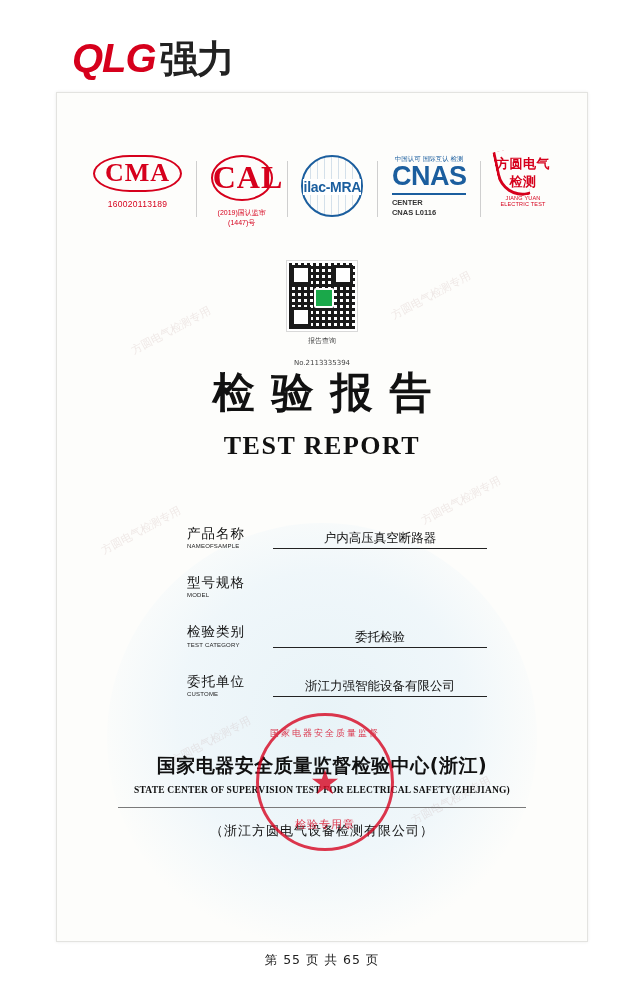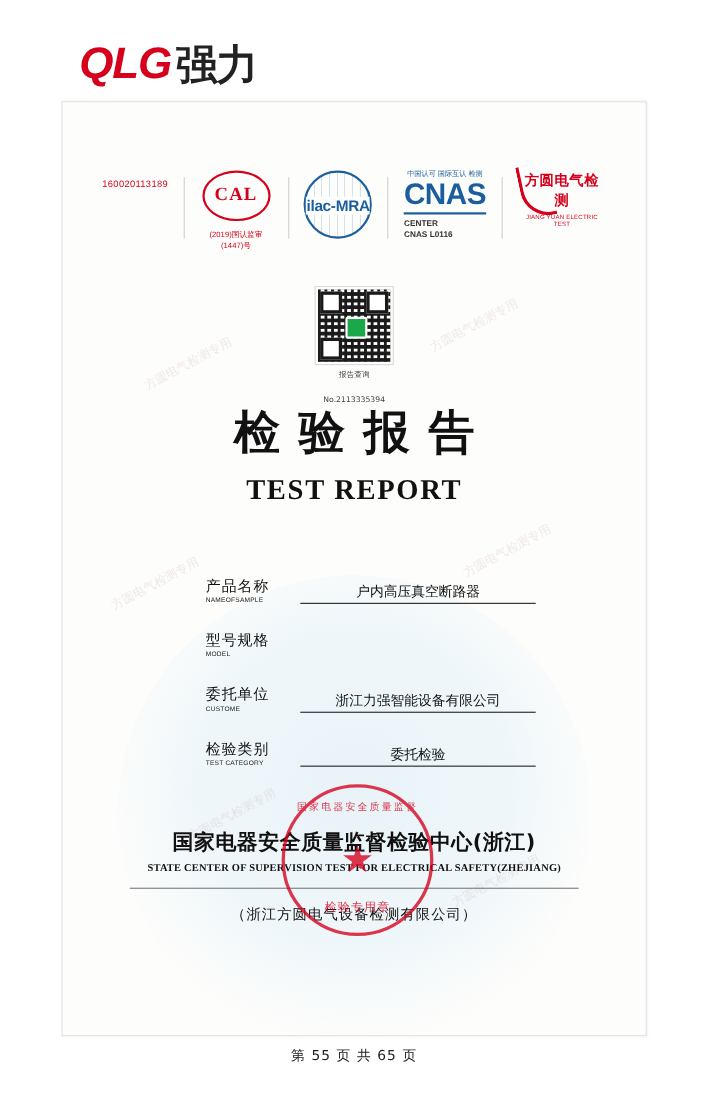--- a/index.html
+++ b/index.html
@@ -106,21 +106,21 @@
   }
   .cma-sub {
     font-size: 8.5px;
     color: #d6001c;
     margin-top: 7px;
     letter-spacing: 0.3px;
   }
   .cal-mark {
     font-family: "Liberation Serif", serif;
     font-weight: bold;
-    font-size: 17px;
+    font-size: 32px;
     color: #d6001c;
     border: 2px solid #d6001c;
     border-radius: 50%;
     width: 58px;
     height: 42px;
     line-height: 40px;
     display: inline-block;
     letter-spacing: 1px;
   }
   .cal-sub {
@@ -429,20 +429,21 @@
   <div class="wm-text" style="left:70px; top:230px;">方圆电气检测专用</div>
   <div class="wm-text" style="left:330px; top:195px;">方圆电气检测专用</div>
   <div class="wm-text" style="left:40px;  top:430px;">方圆电气检测专用</div>
   <div class="wm-text" style="left:360px; top:400px;">方圆电气检测专用</div>
   <div class="wm-text" style="left:110px; top:640px;">方圆电气检测专用</div>
   <div class="wm-text" style="left:350px; top:700px;">方圆电气检测专用</div>
 
   <div class="logos">
 
     <div class="logo-box">
+      <div class="cma-mark">CMA</div>
       <div class="cma-sub">160020113189</div>
     </div>
 
     <div class="logo-sep"></div>
 
     <div class="logo-box">
       <div class="cal-mark">CAL</div>
       <div class="cal-sub">(2019)国认监审(1447)号</div>
     </div>
 
@@ -499,32 +500,32 @@
 
     <div class="field-row">
       <div class="field-label">
         <div class="label-cn">型号规格</div>
         <div class="label-en">MODEL</div>
       </div>
     </div>
 
     <div class="field-row">
       <div class="field-label">
+        <div class="label-cn">检验类别</div>
+        <div class="label-en">TEST CATEGORY</div>
+      </div>
+      <div class="field-value">委托检验</div>
+    </div>
+
+    <div class="field-row">
+      <div class="field-label">
         <div class="label-cn">委托单位</div>
         <div class="label-en">CUSTOME</div>
       </div>
       <div class="field-value">浙江力强智能设备有限公司</div>
-    </div>
-
-    <div class="field-row">
-      <div class="field-label">
-        <div class="label-cn">检验类别</div>
-        <div class="label-en">TEST CATEGORY</div>
-      </div>
-      <div class="field-value">委托检验</div>
     </div>
 
   </div>
 
   <div class="footer-block">
     <div class="org-cn">国家电器安全质量监督检验中心(浙江)</div>
     <div class="org-en">STATE CENTER OF SUPERVISION TEST FOR ELECTRICAL SAFETY(ZHEJIANG)</div>
     <div class="org-rule"></div>
     <div class="org-sub">（浙江方圆电气设备检测有限公司）</div>
   </div>

